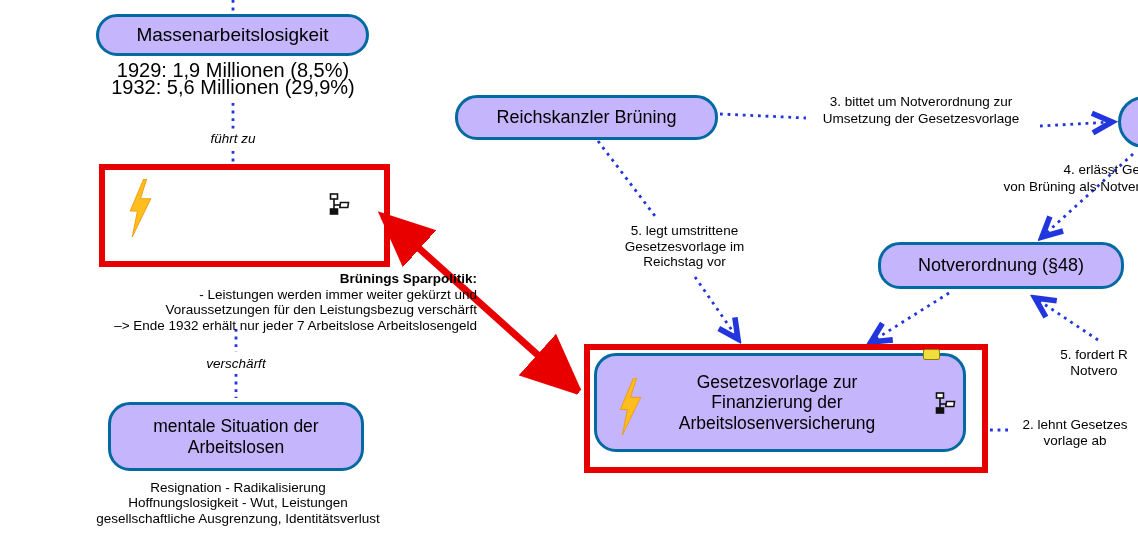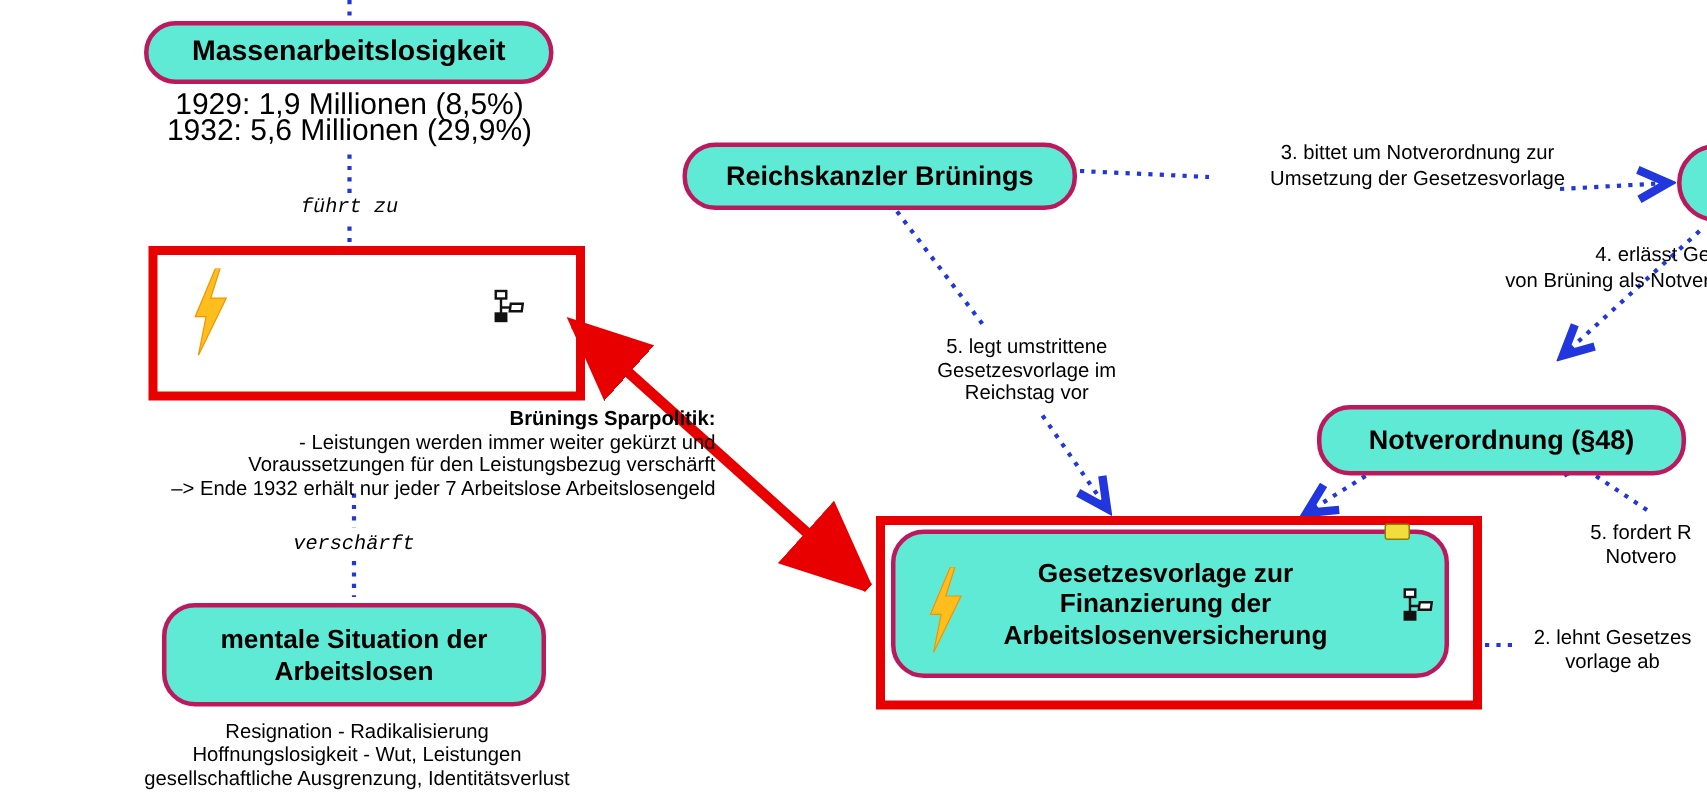--- a/index.html
+++ b/index.html
@@ -3,30 +3,30 @@
 <meta charset="utf-8">
 <style>
   html,body{margin:0;padding:0;background:#fff;}
   #stage{
     position:relative;width:1138px;height:539px;overflow:hidden;background:#ffffff;
     font-family:"Liberation Sans","DejaVu Sans",sans-serif;color:#000;
   }
   #connectors{position:absolute;left:0;top:0;z-index:1;pointer-events:none;}
   .sel-box{position:absolute;border:6px solid #e80000;z-index:2;}
   .node{
-    position:absolute;z-index:3;background:#5eead4;border:3px solid #be185d;
+    position:absolute;z-index:3;background:#c4b5fd;border:3px solid #0369a1;
     border-radius:22px;display:flex;align-items:center;justify-content:center;
-    text-align:center;font-weight:bold;white-space:pre-line;box-sizing:border-box;
+    text-align:center;font-weight:normal;white-space:pre-line;box-sizing:border-box;
     line-height:1.15;
   }
   .label{
     position:absolute;z-index:2;font-size:13.5px;line-height:15.6px;
     text-align:center;white-space:pre-line;
   }
-  .label.italic{font-style:italic;font-family:Liberation Mono, monospace;}
+  .label.italic{font-style:italic;}
   .icon{position:absolute;z-index:4;}
   .handle{position:absolute;z-index:5;background:#f2dd3e;border:1px solid #8b8000;box-sizing:border-box;}
 </style>
 </head>
 <body>
 
 <div id="stage">
 
   <svg id="connectors" width="1138" height="539" viewBox="0 0 1138 539">
     <defs>
@@ -85,35 +85,35 @@
 –&gt; Ende 1932 erhält nur jeder 7 Arbeitslose Arbeitslosengeld</div>
   </div>
   <div class="label italic" style="left:176px;top:356px;width:120px;text-align:center;">verschärft</div>
 
   <div class="node" style="left:108px;top:402px;width:256px;height:69px;font-size:17.5px;">mentale Situation der
 Arbeitslosen</div>
   <div class="label" style="left:38px;top:480px;width:400px;line-height:15.4px;">Resignation - Radikalisierung
 Hoffnungslosigkeit - Wut, Leistungen
 gesellschaftliche Ausgrenzung, Identitätsverlust</div>
 
-  <div class="node" style="left:455px;top:95px;width:263px;height:45px;font-size:18px;">Reichskanzler Brünings</div>
+  <div class="node" style="left:455px;top:95px;width:263px;height:45px;font-size:18px;">Reichskanzler Brüning</div>
 
   <div class="label" style="left:602px;top:223px;width:165px;">5. legt umstrittene
 Gesetzesvorlage im
 Reichstag vor</div>
-  <div class="label" style="left:824px;top:93px;width:242px;line-height:17px;">3. bittet um Notverordnung zur
+  <div class="label" style="left:800px;top:93px;width:242px;line-height:17px;">3. bittet um Notverordnung zur
 Umsetzung der Gesetzesvorlage</div>
   <div class="label" style="left:948px;top:162px;width:192px;text-align:right;line-height:16.5px;">4. erlässt Ge
 von Brüning als Notver</div>
   <div class="label" style="left:1038px;top:347px;width:112px;line-height:16px;">5. fordert R
 Notvero</div>
   <div class="label" style="left:1006px;top:417px;width:138px;line-height:16px;">2. lehnt Gesetzes
 vorlage ab</div>
 
-  <div class="node" style="left:878px;top:242px;width:246px;height:47px;font-size:18px;margin-top:28px;">Notverordnung (§48)</div>
+  <div class="node" style="left:878px;top:242px;width:246px;height:47px;font-size:18px;">Notverordnung (§48)</div>
 
   <div class="node" style="left:1118px;top:96px;width:70px;height:52px;border-radius:26px;"></div>
 
   <div class="node" style="left:594px;top:353px;width:372px;height:99px;font-size:17.5px;">
     <span style="margin-left:30px;margin-right:36px;">Gesetzesvorlage zur
 Finanzierung der
 Arbeitslosenversicherung</span>
   </div>
   <svg class="icon" style="left:618px;top:378px;" width="25" height="57" viewBox="0 0 24 56">
     <polygon points="15,0 2,31 9,31 4,56 22,19 12,19 18,0" fill="#ffbe1e" stroke="#f09500" stroke-width="0.8"></polygon>

